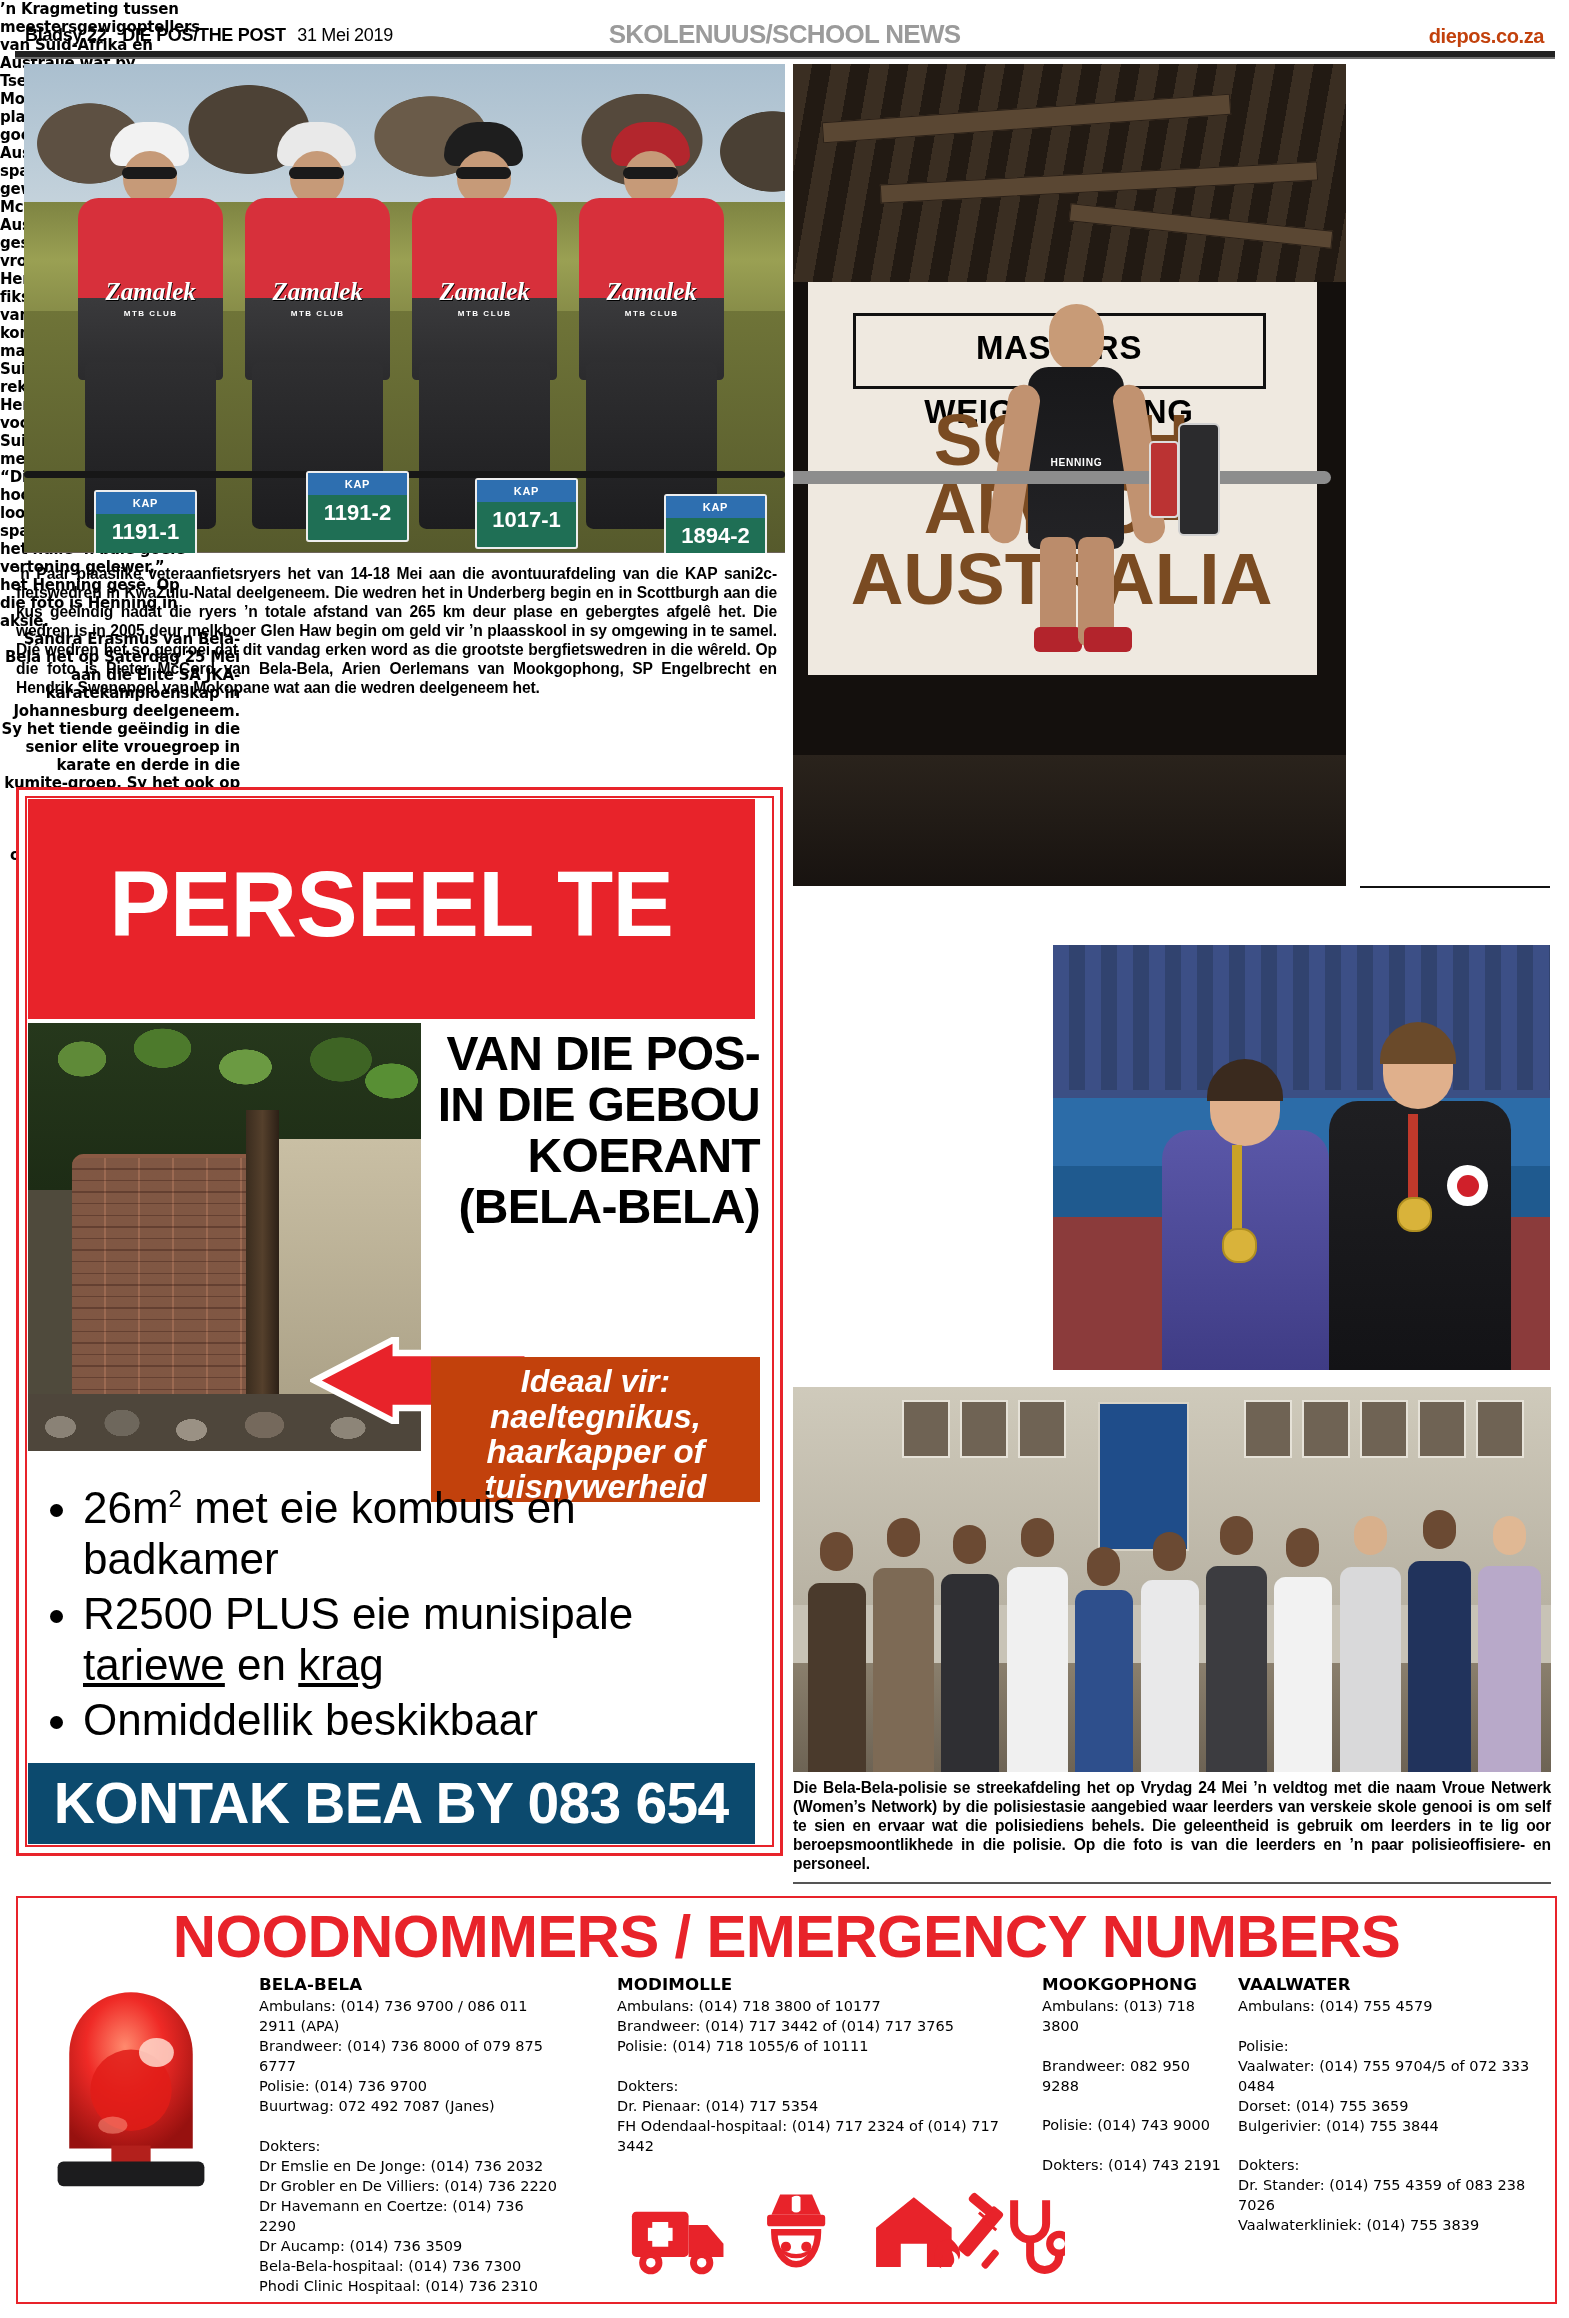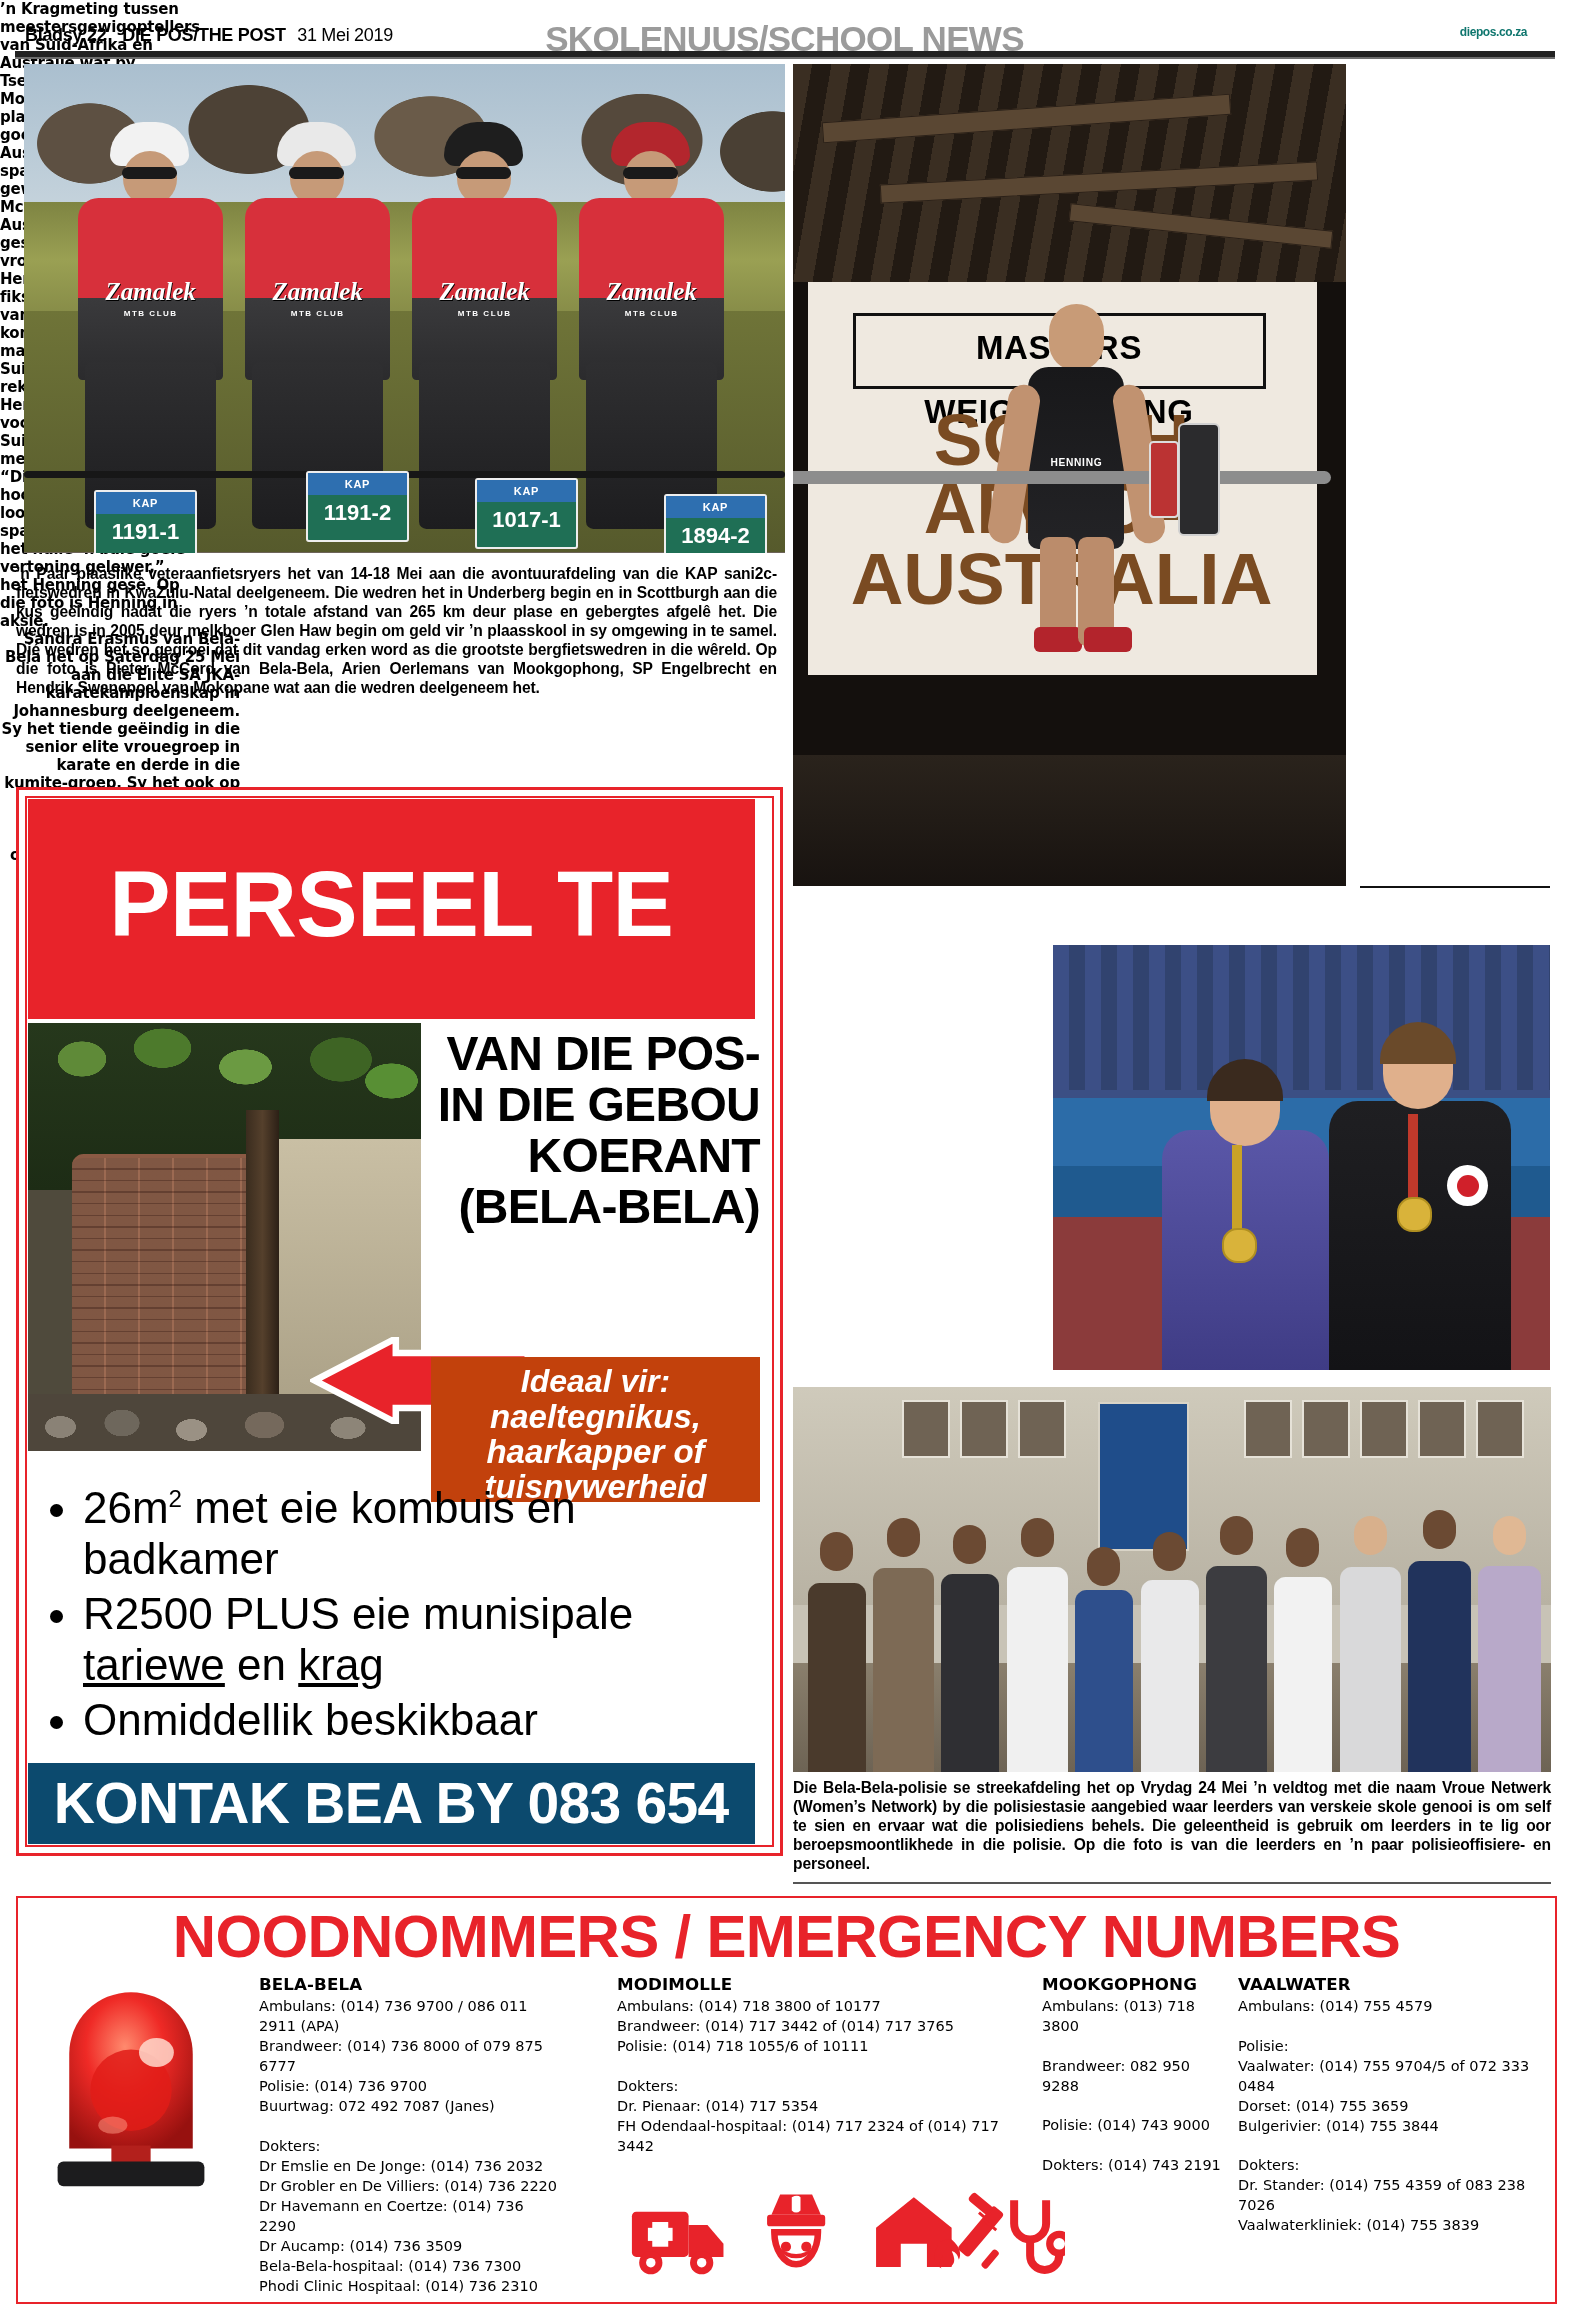--- a/index.html
+++ b/index.html
@@ -4,22 +4,22 @@
 <style>
   html,body{margin:0;padding:0;background:#fff;}
   body{width:1569px;height:2319px;font-family:"Liberation Sans",sans-serif;color:#000;position:relative;overflow:hidden;}
 
   
   #masthead{position:absolute;left:0;top:0;width:1569px;height:52px;}
   #mh-left{position:absolute;left:25px;top:25px;font-size:18px;font-weight:bold;letter-spacing:-0.3px;white-space:nowrap;font-family:"Liberation Sans Narrow","Liberation Sans",sans-serif;}
   #mh-left .pg{font-weight:bold;}
   #mh-left .pub{font-weight:bold;margin-left:16px;}
   #mh-left .dt{font-weight:normal;margin-left:11.6px;}
-  #mh-center{position:absolute;left:0;top:19px;width:1569px;text-align:center;font-size:35px;font-weight:bold;color:#9b9b9b;letter-spacing:-0.7px;}
-  #mh-right{position:absolute;right:42px;top:25px;font-size:12px;font-weight:bold;color:#0f766e;letter-spacing:-0.4px;}
+  #mh-center{position:absolute;left:0;top:19px;width:1569px;text-align:center;font-size:26px;font-weight:bold;color:#9b9b9b;letter-spacing:-0.7px;}
+  #mh-right{position:absolute;right:25px;top:25px;font-size:20px;font-weight:bold;color:#c2410c;letter-spacing:-0.4px;}
   #mh-rule{position:absolute;left:14.5px;top:51px;width:1540px;height:5.8px;background:#222;border-bottom:2.2px solid #6d6d6d;}
 
   
   .photo{position:absolute;overflow:hidden;background:#6d6459;}
   .cap{position:absolute;font-family:"Liberation Sans Narrow","Liberation Sans",sans-serif;font-weight:bold;font-size:15.6px;line-height:19px;letter-spacing:-0.1px;text-align:justify;}
   .hairline{position:absolute;background:#111;}
 
   
   
   #ph-cycling{left:16px;top:64px;width:761px;height:489px;margin-left:8px;}

